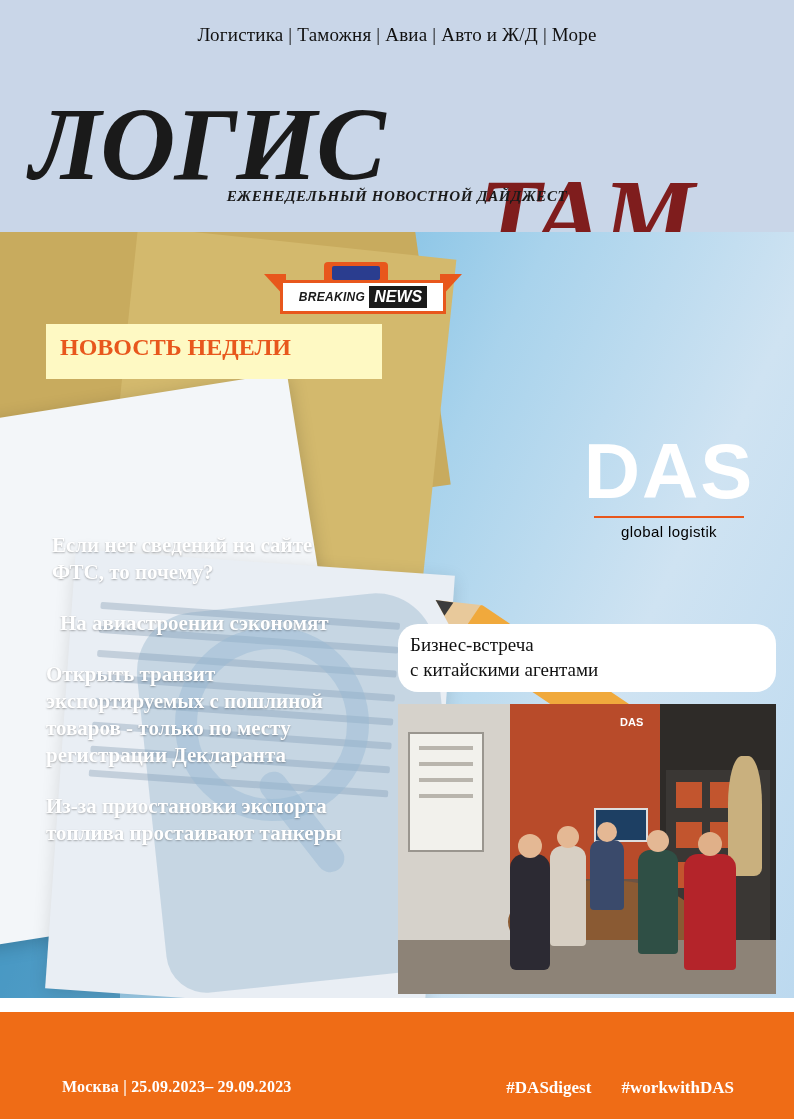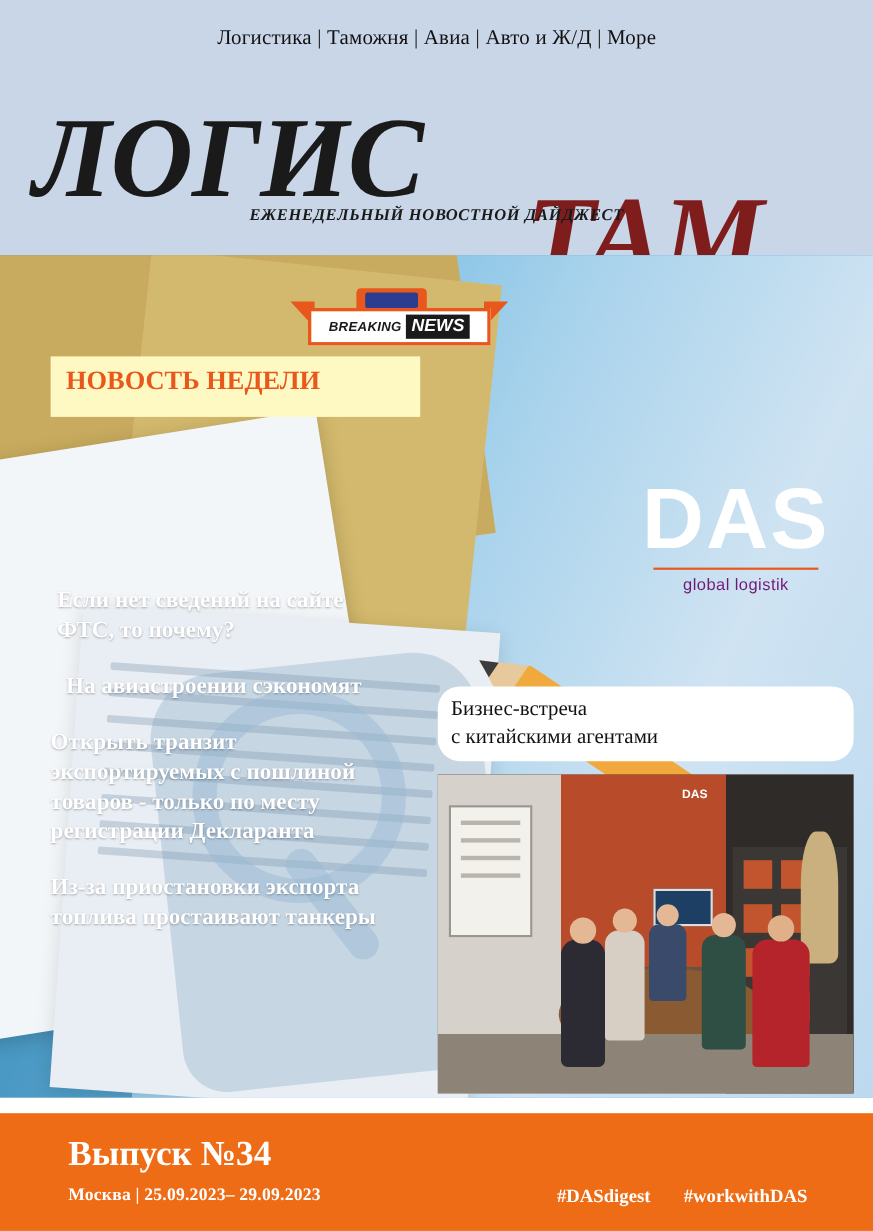--- a/index.html
+++ b/index.html
@@ -327,21 +327,21 @@
   }
   .das .rule {
     width: 150px;
     height: 2px;
     background: #e8571c;
     margin: 6px auto 5px auto;
   }
   .das .sub {
     font-family: "Liberation Sans", sans-serif;
     font-size: 15px;
-    color: #701a75;
+    color: #000000;
     letter-spacing: 0.4px;
   }
 
   
   .headlines {
     position: absolute;
     left: 46px; top: 300px;
     width: 320px;
   }
   .headline {
@@ -559,21 +559,20 @@
       <div class="ph-p5">
           <em></em>
         </div>
     </div>
 
   </div>
 
   <div class="footer-gap"></div>
 
   <div class="footer">
-    <div class="issue">Выпуск №34</div>
     <div class="dateline">Москва | 25.09.2023– 29.09.2023</div>
     <div class="tags">
       <span>#DASdigest</span>
       <span>#workwithDAS</span>
     </div>
   </div>
 
 </div>
 
 </body></html>

